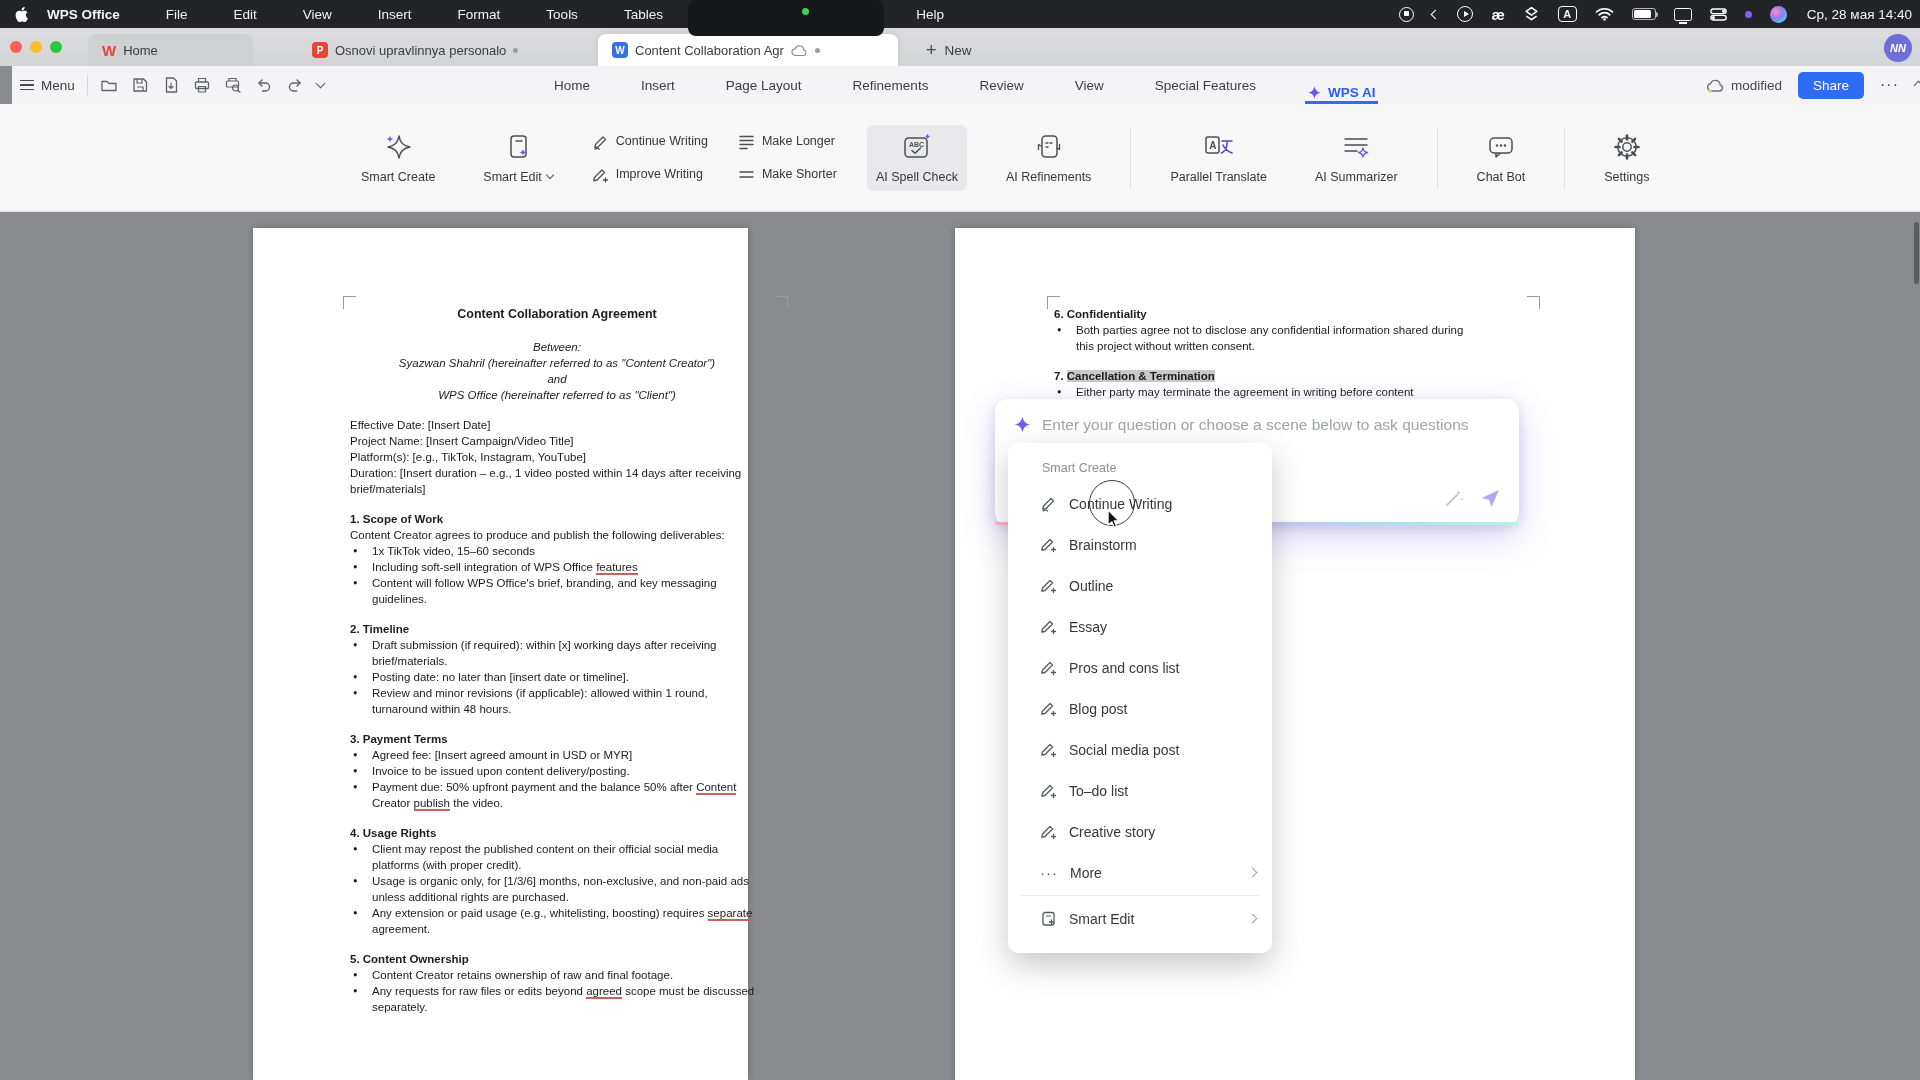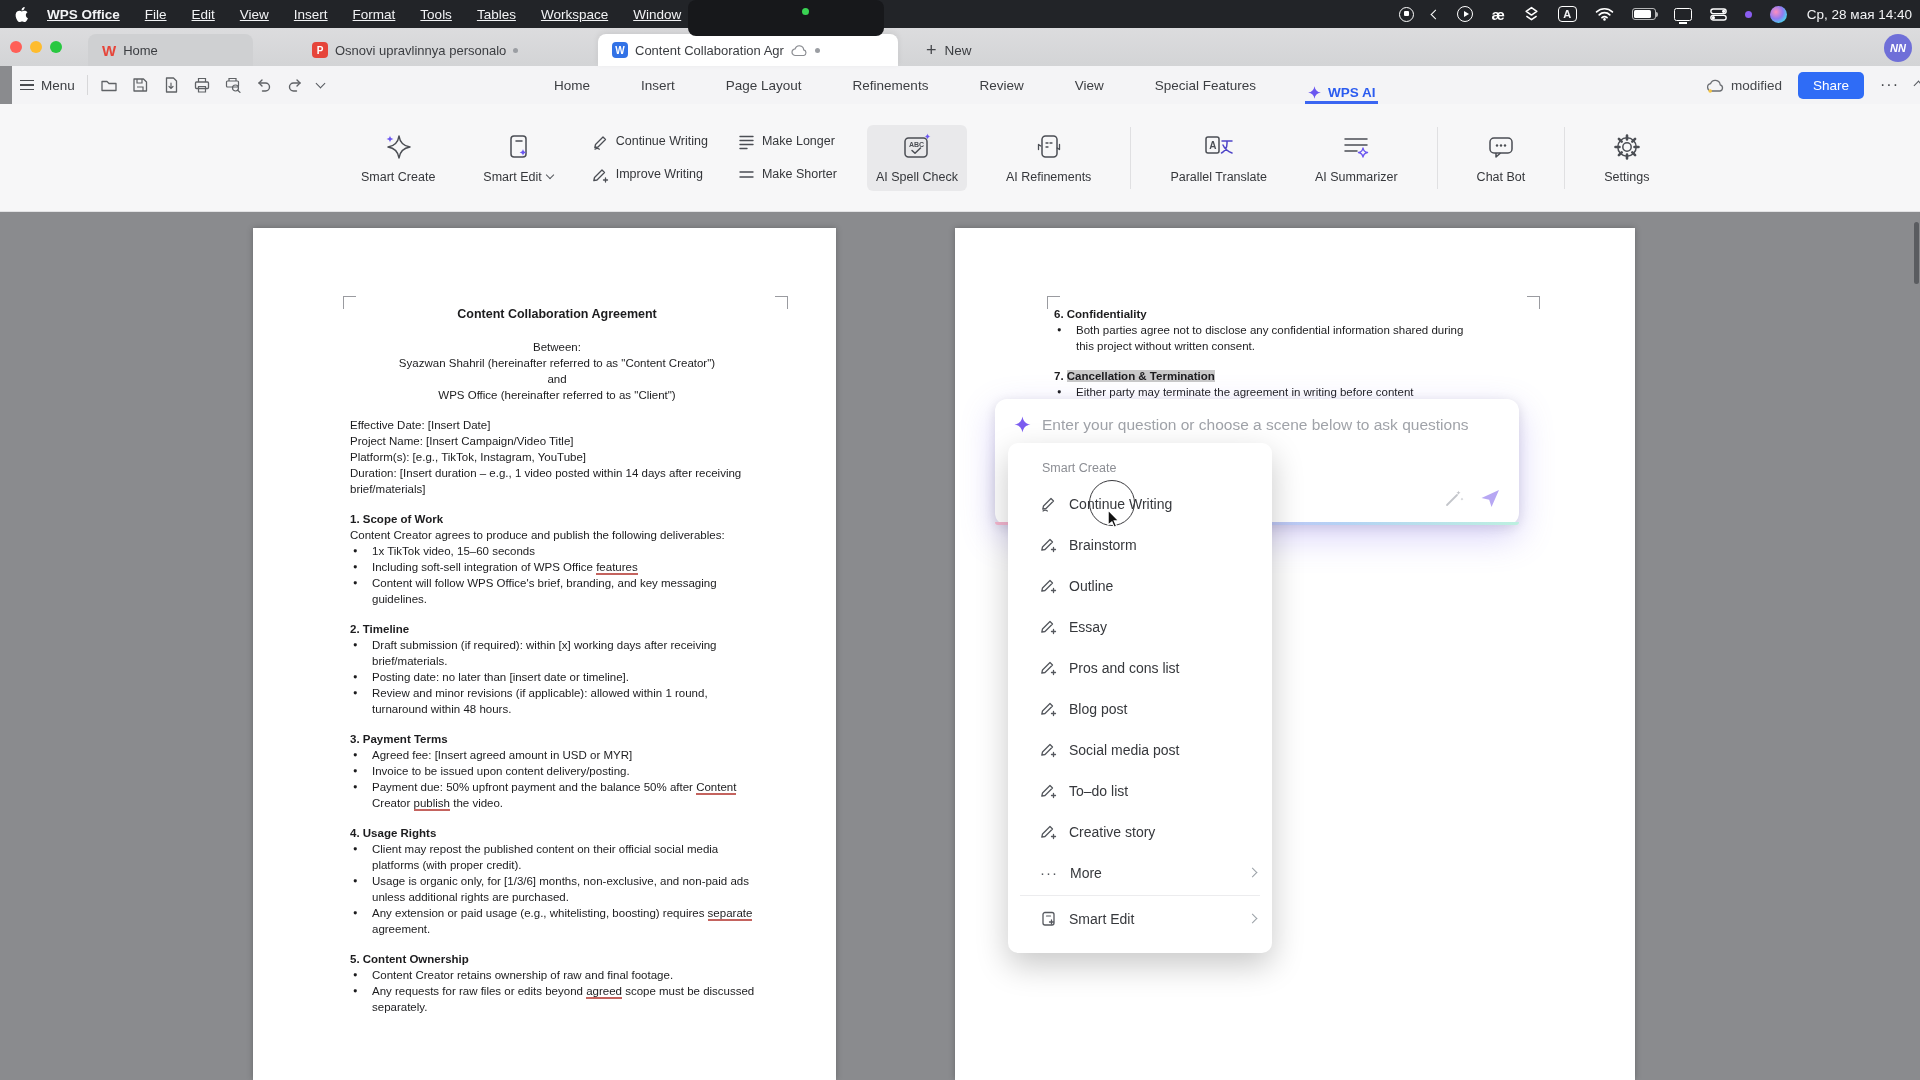--- a/index.html
+++ b/index.html
@@ -5,21 +5,21 @@
   * { margin:0; padding:0; box-sizing:border-box; }
   html,body { width:1920px; height:1080px; overflow:hidden;
     font-family:"Liberation Sans","DejaVu Sans",sans-serif; }
   #app { position:relative; width:1920px; height:1080px; background:#8a8b8e; }
 
   
   .menubar { position:absolute; left:0; top:0; width:1920px; height:28px;
     background:#222428; display:flex; align-items:center; color:#f2f3f5;
     font-size:13.5px; z-index:50; }
   .menubar .apple { margin:0 18px 0 14px; display:flex; align-items:center; }
-  .mb-items { display:flex; gap:25px; align-items:center;text-decoration:underline; }
+  .mb-items { display:flex; gap:46px; align-items:center; }
   .mb-items .mi { cursor:default; }
   .mb-items .mi.first { font-weight:700; }
   .mb-right { position:absolute; right:8px; top:0; height:28px; display:flex;
     align-items:center; gap:18px; }
   .mb-right svg, .mb-right .glyph { display:block; }
   .glyph { font-size:14px; color:#fff; }
   .ae { font-weight:700; font-size:15px; }
   .abox { border:1.6px solid #fff; border-radius:4px; width:19px; height:16px;
     font-size:11px; font-weight:700; display:flex; align-items:center; justify-content:center; }
   .battery { position:relative; width:24px; height:12px; border:1px solid #ffffffaa;
@@ -120,27 +120,27 @@
   .stack { display:flex; flex-direction:column; gap:16px; }
   .stack .s-item { display:flex; align-items:center; gap:7px; font-size:12.5px;
     color:#35373b; white-space:nowrap; }
   .r2div { width:1px; height:62px; background:#e0e0e2; }
 
   
   .docarea { position:absolute; left:0; top:212px; width:1920px; height:868px;
     background:#8a8b8e; overflow:hidden; }
   .page { position:absolute; top:16px; background:#fff; height:852px;
     box-shadow:0 0 6px rgba(0,0,0,.25); }
-  .page.p1 { left:253px; width:583px; }
+  .page.p1 { left:253px; width:495px; }
   .page.p2 { left:955px; width:680px; }
   .doc-content { position:absolute; top:0; left:97px; width:414px; padding-top:78px;
     font-size:11.5px; line-height:16px; color:#1c1c1e; }
   .page.p2 .doc-content { left:99px; }
   .doc-title { text-align:center; font-weight:700; font-size:12.5px; margin-bottom:17px; }
-  .doc-center { text-align:center; }
+  .doc-center { text-align:center;font-style:italic; }
   .doc-meta { margin-top:14px; }
   .doc-section { margin-top:14px; }
   .doc-h { font-weight:700; }
   .doc-li { position:relative; padding-left:22px; }
   .doc-li::before { content:"●"; position:absolute; left:3px; top:0; font-size:7.5px; }
   .m-spell { border-bottom:2px solid #c4635e; }
   .m-select { background:#c9c9c9; }
   .crop { position:absolute; top:68px; width:13px; height:13px; }
   .crop.cl { border-left:1px solid #9a9ba0; border-top:1px solid #9a9ba0; }
   .crop.cr { border-right:1px solid #9a9ba0; border-top:1px solid #9a9ba0; }

